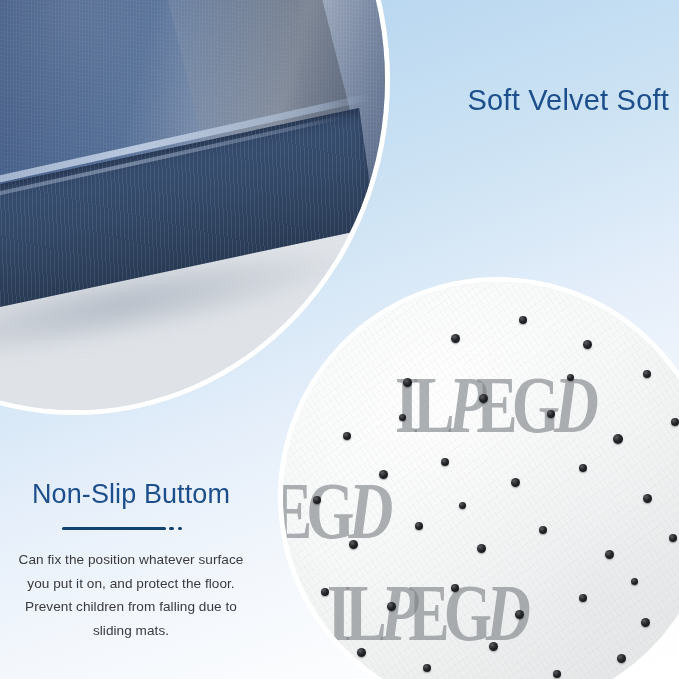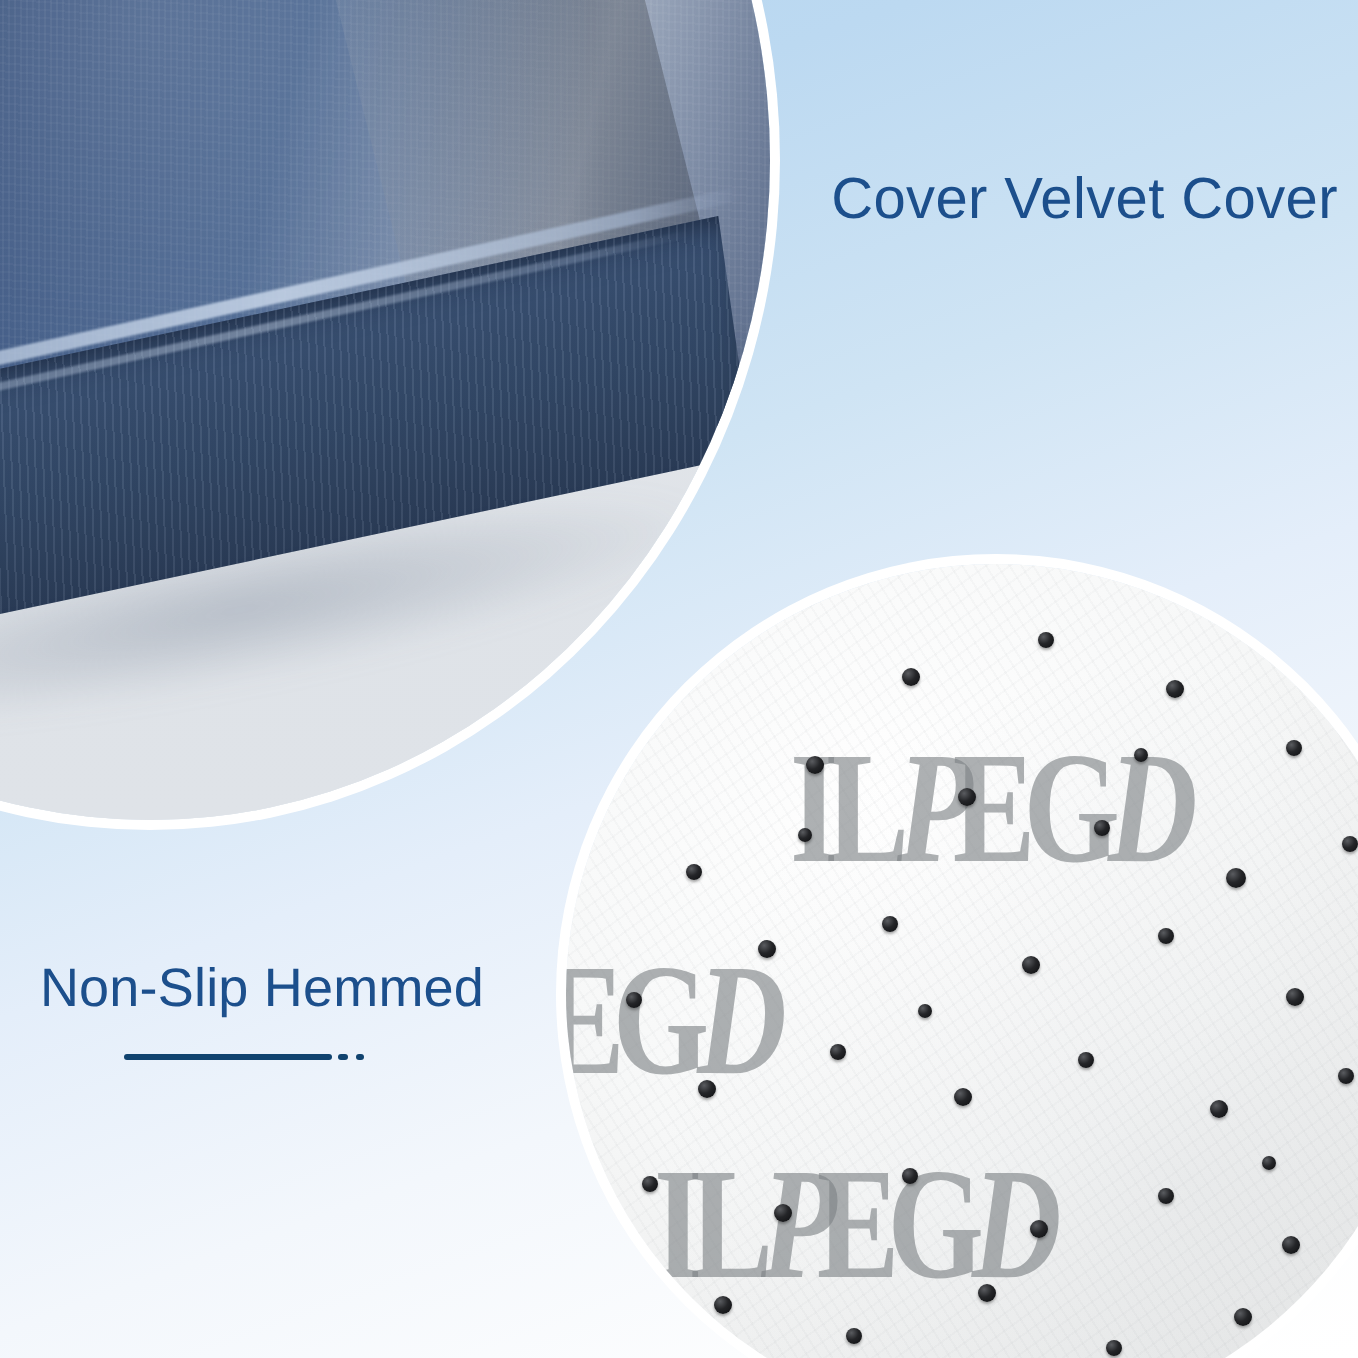--- a/index.html
+++ b/index.html
@@ -344,25 +344,26 @@
           <span class="dot" style="left: 392px; top: 394px; width: 8px; height: 8px;"></span>
           <span class="dot" style="left: 116px; top: 132px; width: 7px; height: 7px;"></span>
           <span class="dot" style="left: 284px; top: 92px; width: 7px; height: 7px;"></span>
           <span class="dot" style="left: 176px; top: 220px; width: 7px; height: 7px;"></span>
           <span class="dot" style="left: 348px; top: 296px; width: 7px; height: 7px;"></span>
         </div>
     </div>
   </div>
 
   <div id="heading-block">
-    <div class="heading-line">Cover Velvet Cover</div>
+    <div class="heading-line">Soft Velvet Soft</div>
   </div>
 
   <div id="feature-block">
-    <div id="feature-title">Non-Slip Hemmed</div>
+    <div id="feature-title">Non-Slip Buttom</div>
     <div id="feature-divider">
       <span class="rule"></span>
       <span class="dash-a"></span>
       <span class="dash-b"></span>
     </div>
+    <div id="feature-body">Can fix the position whatever surface you put it on, and protect the floor. Prevent children from falling due to sliding mats.</div>
   </div>
 
 </div>
 
 </body></html>

